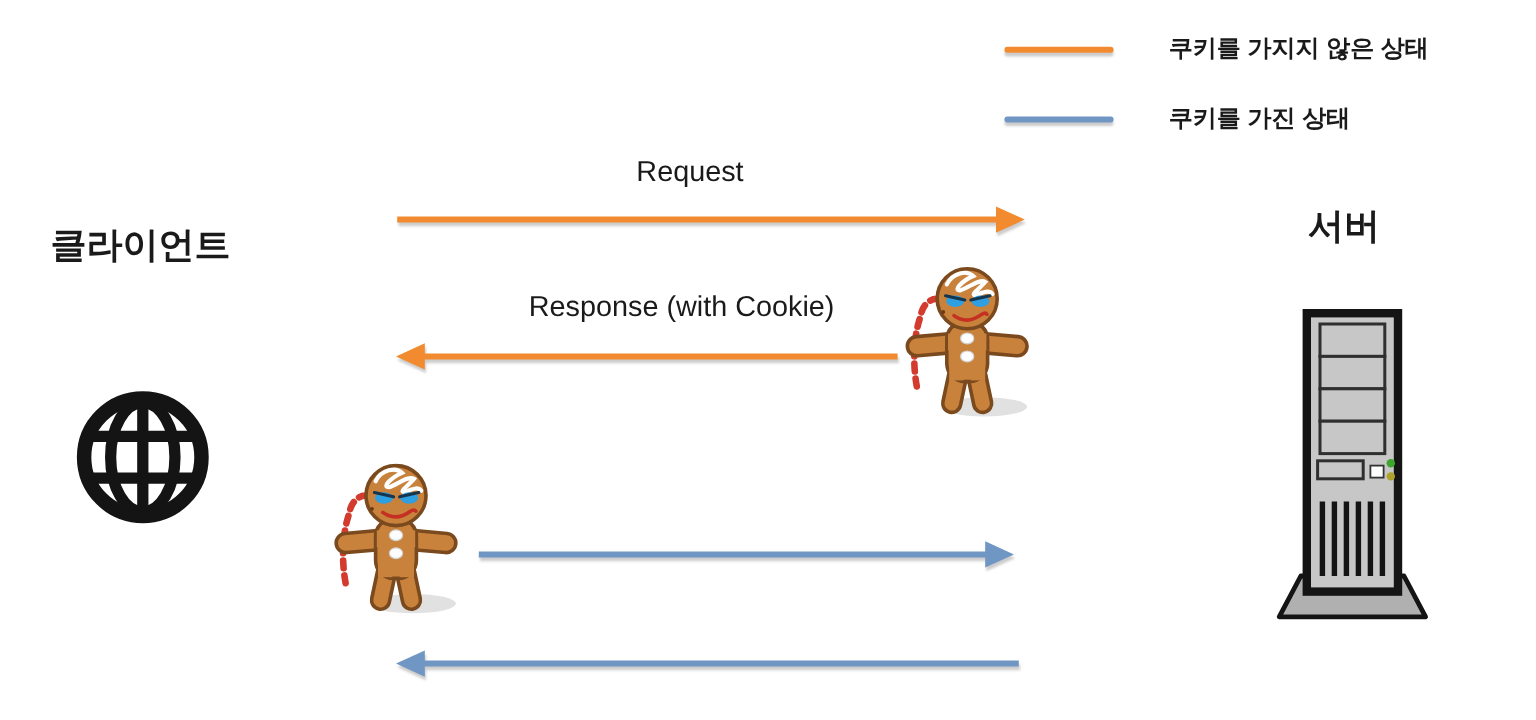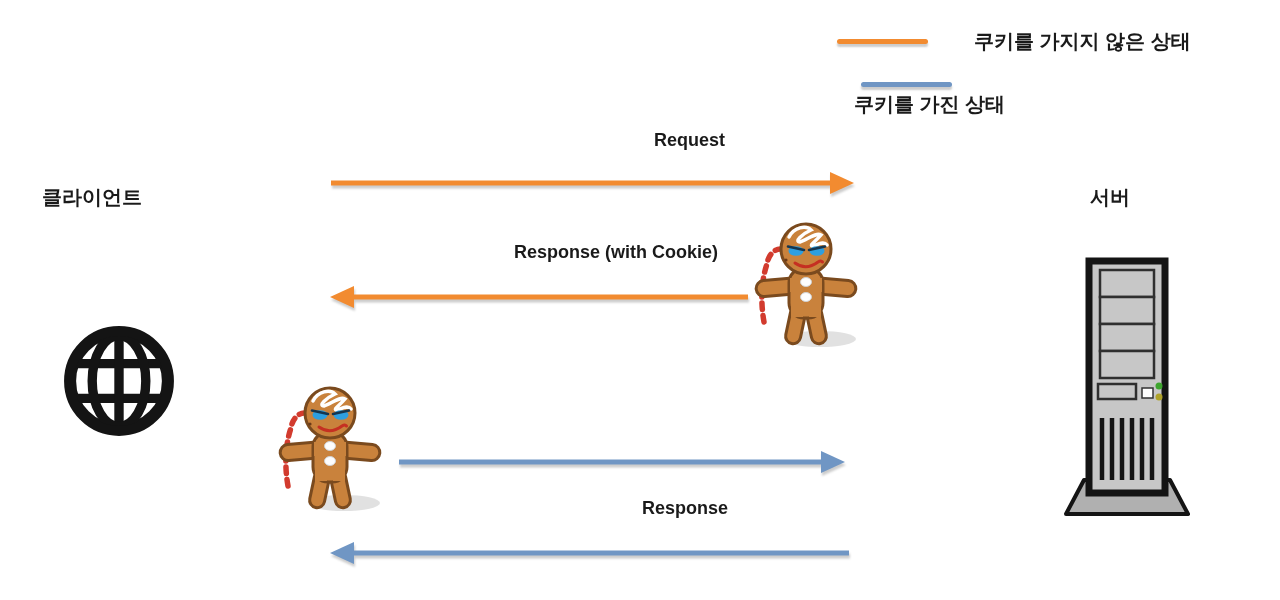--- a/index.html
+++ b/index.html
@@ -7,44 +7,44 @@
     width: 1280px; height: 600px;
     background: var(--background, #fff);
     font-family: "Liberation Sans", "DejaVu Sans", sans-serif;
     overflow: hidden;
   }
   .canvas { position: relative; width: 1260px; height: 600px; background: var(--background, #fff); }
 
   
   .legend-row { position: absolute; display: flex; align-items: center; }
   .legend-row.row1 { left: 837px; top: 24px; }
-  .legend-row.row2 { left: 808px; top: 82px; flex-direction: column; }
+  .legend-row.row2 { left: 837px; top: 82px; }
   .legend-line {
     width: 91px; height: 5px; border-radius: 3px;
     box-shadow: 0 3px 2px rgba(110,110,110,.35);
   }
   .legend-line.orange { background: var(--orange, #F28B30); }
   .legend-line.blue   { background: var(--blue, #7096C4); }
   .legend-label {
     margin-left: 46px; font-size: 20px; font-weight: 700;
     color: var(--text, #1a1a1a); white-space: nowrap; line-height: 34px;
   }
 
   
   .actor-label {
-    position: absolute; font-weight: 700; font-size: 20px;
+    position: absolute; font-weight: 700; font-size: 30px;
     color: var(--text, #1a1a1a); white-space: nowrap;
   }
   .actor-label.client { left: 42px;  top: 184px; }
-  .actor-label.server { left: 1090px; top: 184px; }
+  .actor-label.server { left: 1090px; top: 168px; }
 
   
   .msg-label {
-    position: absolute; width: 300px; text-align: right;
-    font-weight: 700; font-size: 18px; color: var(--text, #1a1a1a);
+    position: absolute; width: 300px; text-align: center;
+    font-weight: 400; font-size: 24px; color: var(--text, #1a1a1a);
     white-space: nowrap;
   }
   .msg-label.m1 { left: 425px; top: 130px; }
   .msg-label.m2 { left: 390px; top: 242px; margin-left: 28px; }
   .msg-label.m3 { left: 395px; top: 392px; }
   .msg-label.m4 { left: 428px; top: 498px; }
 
   
   .arrow { position: absolute; filter: drop-shadow(1px 3px 1px rgba(120,120,120,.38)); }
   .arrow.a1 { left: 325px; top: 167px; }
@@ -171,19 +171,18 @@
     </svg>
 
   <svg class="arrow a3" width="456" height="32" viewBox="0 0 456 32">
     <line class="stroke-blue" x1="4" y1="16" x2="428" y2="16"></line>
     <polygon class="fill-blue" points="426,5 450,16 426,27"></polygon>
   </svg>
   <svg class="cookie left" width="124" height="128">
       <use href="#gingerbread"></use>
     </svg>
 
-  <div class="msg-label m4">Response</div>
   <svg class="arrow a4" width="526" height="32" viewBox="0 0 526 32">
     <line class="stroke-blue" x1="22" y1="16" x2="521" y2="16"></line>
     <polygon class="fill-blue" points="26,5 2,16 26,27"></polygon>
   </svg>
 
 </div>
 
 </body></html>

